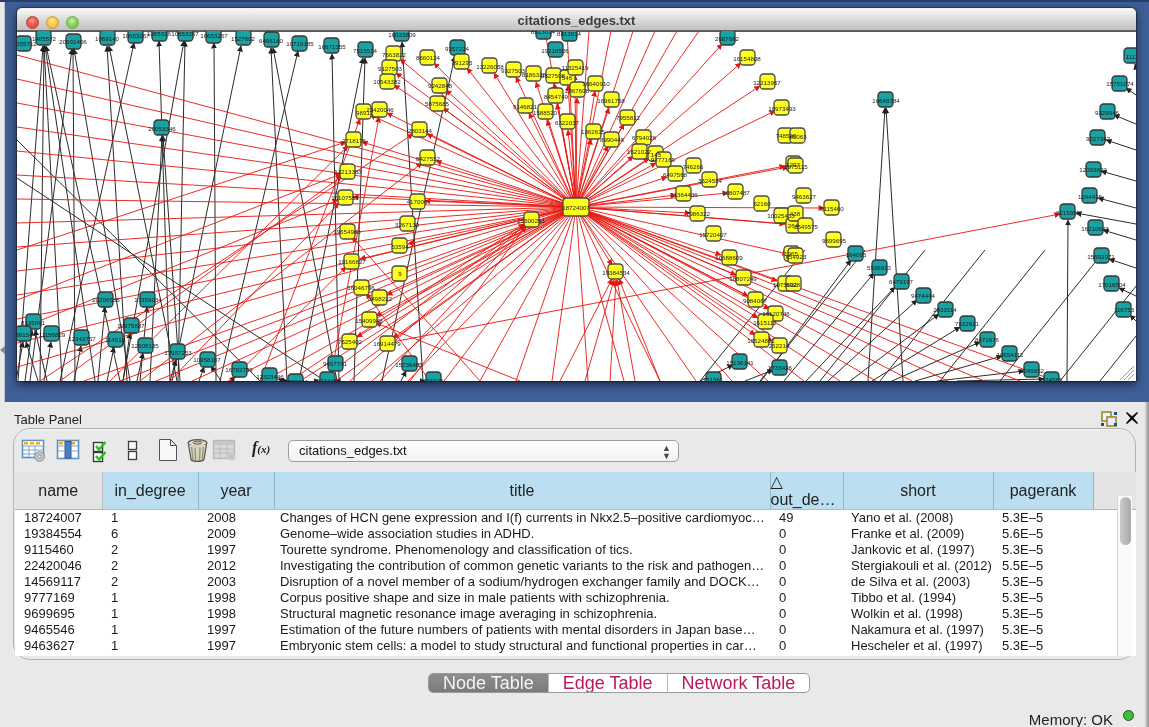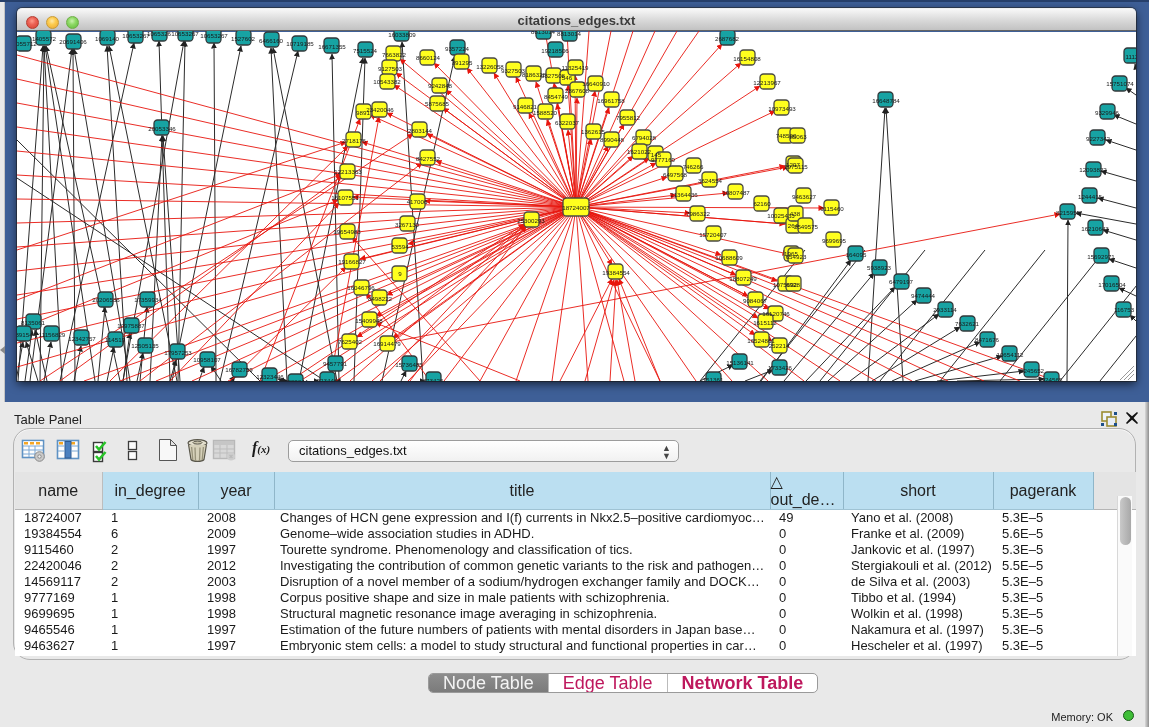--- a/index.html
+++ b/index.html
@@ -41,24 +41,24 @@
 col.c3 { width:496px; } col.c4 { width:73px; } col.c5 { width:150px; }
 col.c6 { width:100px; } col.c7 { width:43px; }
 td.c3 { padding-left:6px; }
 td.c5 { padding-left:8px; }
 #vscroll { position:absolute; right:3px; top:67px; width:15px; height:160px; background:#fafafa; border-left:1px solid #d8d8d8; }
 #vthumb { position:absolute; left:2px; top:1px; width:11px; height:48px; background:linear-gradient(90deg,#c9c9c9,#a8a8a8); border-radius:6px; }
 #tabs { position:absolute; left:428px; top:271px; height:20px; display:flex;
   border:1px solid #9a9a9a; border-radius:5px; overflow:hidden; background:#fff;
   font-size:18px; line-height:18px; }
 #tabs div { padding:0 14px; border-right:1px solid #bbb; color:#be185d; }
-#tabs div:last-child { border-right:none;font-weight:bold; }
+#tabs div:last-child { border-right:none; }
 #tabs div.sel { background:linear-gradient(#8d8d8d,#7b7b7b); color:#f4f4f4; }
 #status { position:absolute; left:0; top:298px; width:1149px; height:27px; }
-#status .m { position:absolute; right:36px; top:11px; font-size:11px; color:#222; }
+#status .m { position:absolute; right:36px; top:11px; font-size:15px; color:#222; }
 #gdot { position:absolute; right:15px; top:10px; width:11px; height:11px; border-radius:50%;
   background:#3fbe37; border:1.5px solid #1c5a1a; }
 #redge { position:absolute; right:0; top:0; width:4px; height:325px; background:linear-gradient(90deg,#d9d9d9,#8f8f8f); }
 .paneico { position:absolute; top:9px; }
 </style></head>
 <body>
 <div id="desktop">
   <div id="leftstrip"></div>
     <div style="position:absolute;left:0px;top:346px;width:0;height:0;border-top:4px solid transparent;border-bottom:4px solid transparent;border-right:5px solid #8a8a8a;"></div>
   <div id="win">

